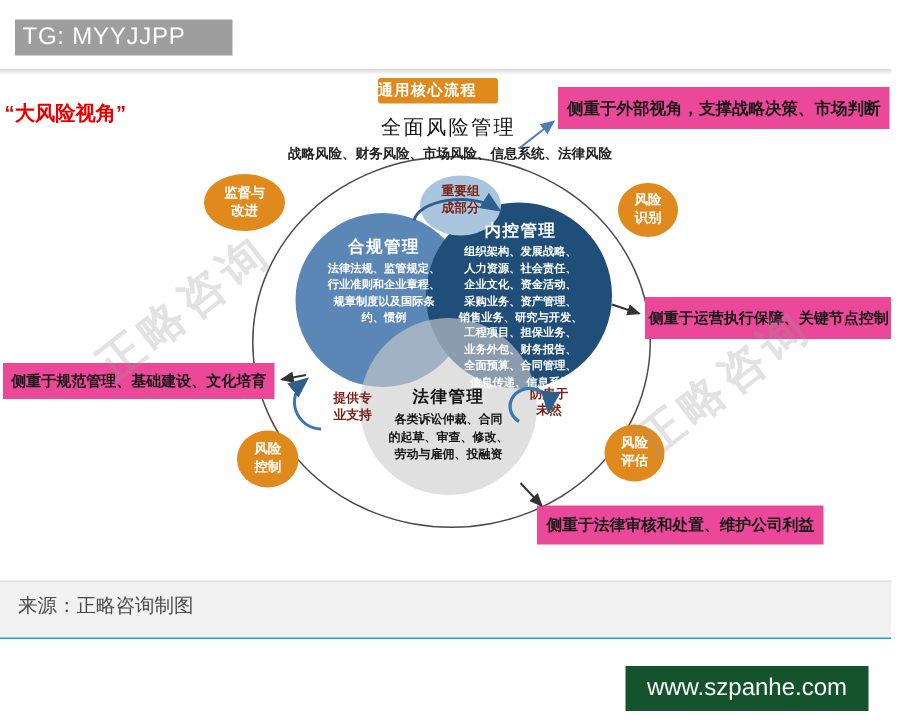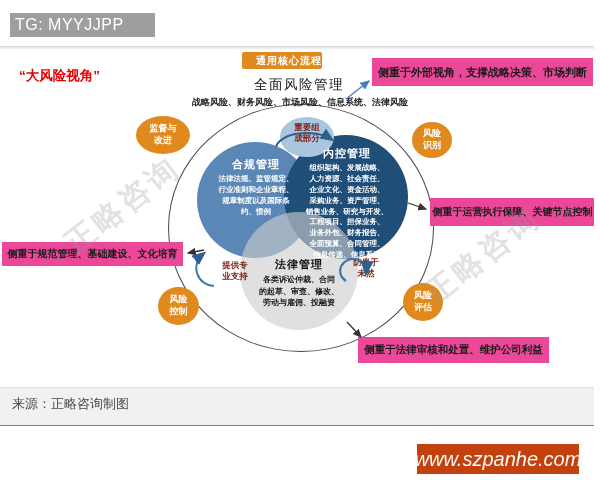--- a/index.html
+++ b/index.html
@@ -6,24 +6,24 @@
   body{font-family:"Liberation Sans",sans-serif;background:#fff;}
   .canvas{position:relative;width:594px;height:480px;background:#fff;overflow:hidden;}
   .abs{position:absolute;}
   .pre{white-space:pre-line;}
 
   .tg-box{left:10px;top:13px;width:140px;height:24px;background:#9E9E9E;color:#fff;
     font-size:16px;line-height:24px;padding-left:5px;letter-spacing:0.5px;}
   .top-shadow{left:0;top:46px;width:600px;height:4px;
     background:linear-gradient(#d7d7d7,rgba(255,255,255,0));}
 
-  .red-title{left:3px;top:67px;color:#E60000;font-size:13.5px;font-weight:bold;margin-left:16px;}
+  .red-title{left:3px;top:67px;color:#E60000;font-size:13.5px;font-weight:bold;}
 
-  .process-tag{left:242px;top:52px;width:80px;height:17px;background:#E08A1E;color:#fff;
-    font-size:10px;font-weight:bold;text-align:right;line-height:17px;border-radius:2px;
+  .process-tag{left:252px;top:52px;width:80px;height:17px;background:#E08A1E;color:#fff;
+    font-size:10px;font-weight:bold;text-align:left;line-height:17px;border-radius:2px;
     letter-spacing:1px;z-index:5;}
   .main-title{left:237px;top:76px;width:124px;text-align:center;font-size:13.5px;
     font-weight:normal;letter-spacing:1.5px;color:#111;z-index:5;}
   .risk-row{left:150px;top:96px;width:300px;text-align:center;font-size:9px;
     font-weight:bold;color:#222;z-index:5;}
 
   .big-ellipse{left:168px;top:104px;width:264px;height:246px;border:1.5px solid #4a4a4a;
     border-radius:50%;z-index:1;background:transparent;}
 
   .circle{border-radius:50%;}
@@ -64,22 +64,22 @@
   .watermark{color:rgba(150,150,150,0.28);font-size:30px;font-weight:bold;
     transform:rotate(-38deg);z-index:6;letter-spacing:4px;pointer-events:none;}
   .wm-1{left:55px;top:185px;}
   .wm-2{left:415px;top:235px;}
 
   .arrow-layer{left:0;top:0;width:600px;height:480px;z-index:7;pointer-events:none;}
 
   .footer-band{left:0;top:387px;width:600px;height:37px;background:#F1F1F1;
     border-top:1px solid #DFDFDF;border-bottom:1px solid #0ea5e9;z-index:8;}
   .source-text{margin:7px 0 0 12px;font-size:13px;color:#4A4A4A;}
-  .site-box{left:417px;top:444px;width:162px;height:30px;background:#c2410c;color:#FAFAFA;
-    font-size:20px;display:flex;align-items:center;justify-content:center;z-index:8;font-style:italic;}
+  .site-box{left:417px;top:444px;width:162px;height:30px;background:#14532d;color:#FAFAFA;
+    font-size:16px;display:flex;align-items:center;justify-content:center;z-index:8;}
 </style>
 </head>
 <body>
 
 <div class="canvas">
 
   <div class="abs tg-box">TG: MYYJJPP</div>
   <div class="abs top-shadow"></div>
 
   <div class="abs red-title">“大风险视角”</div>

